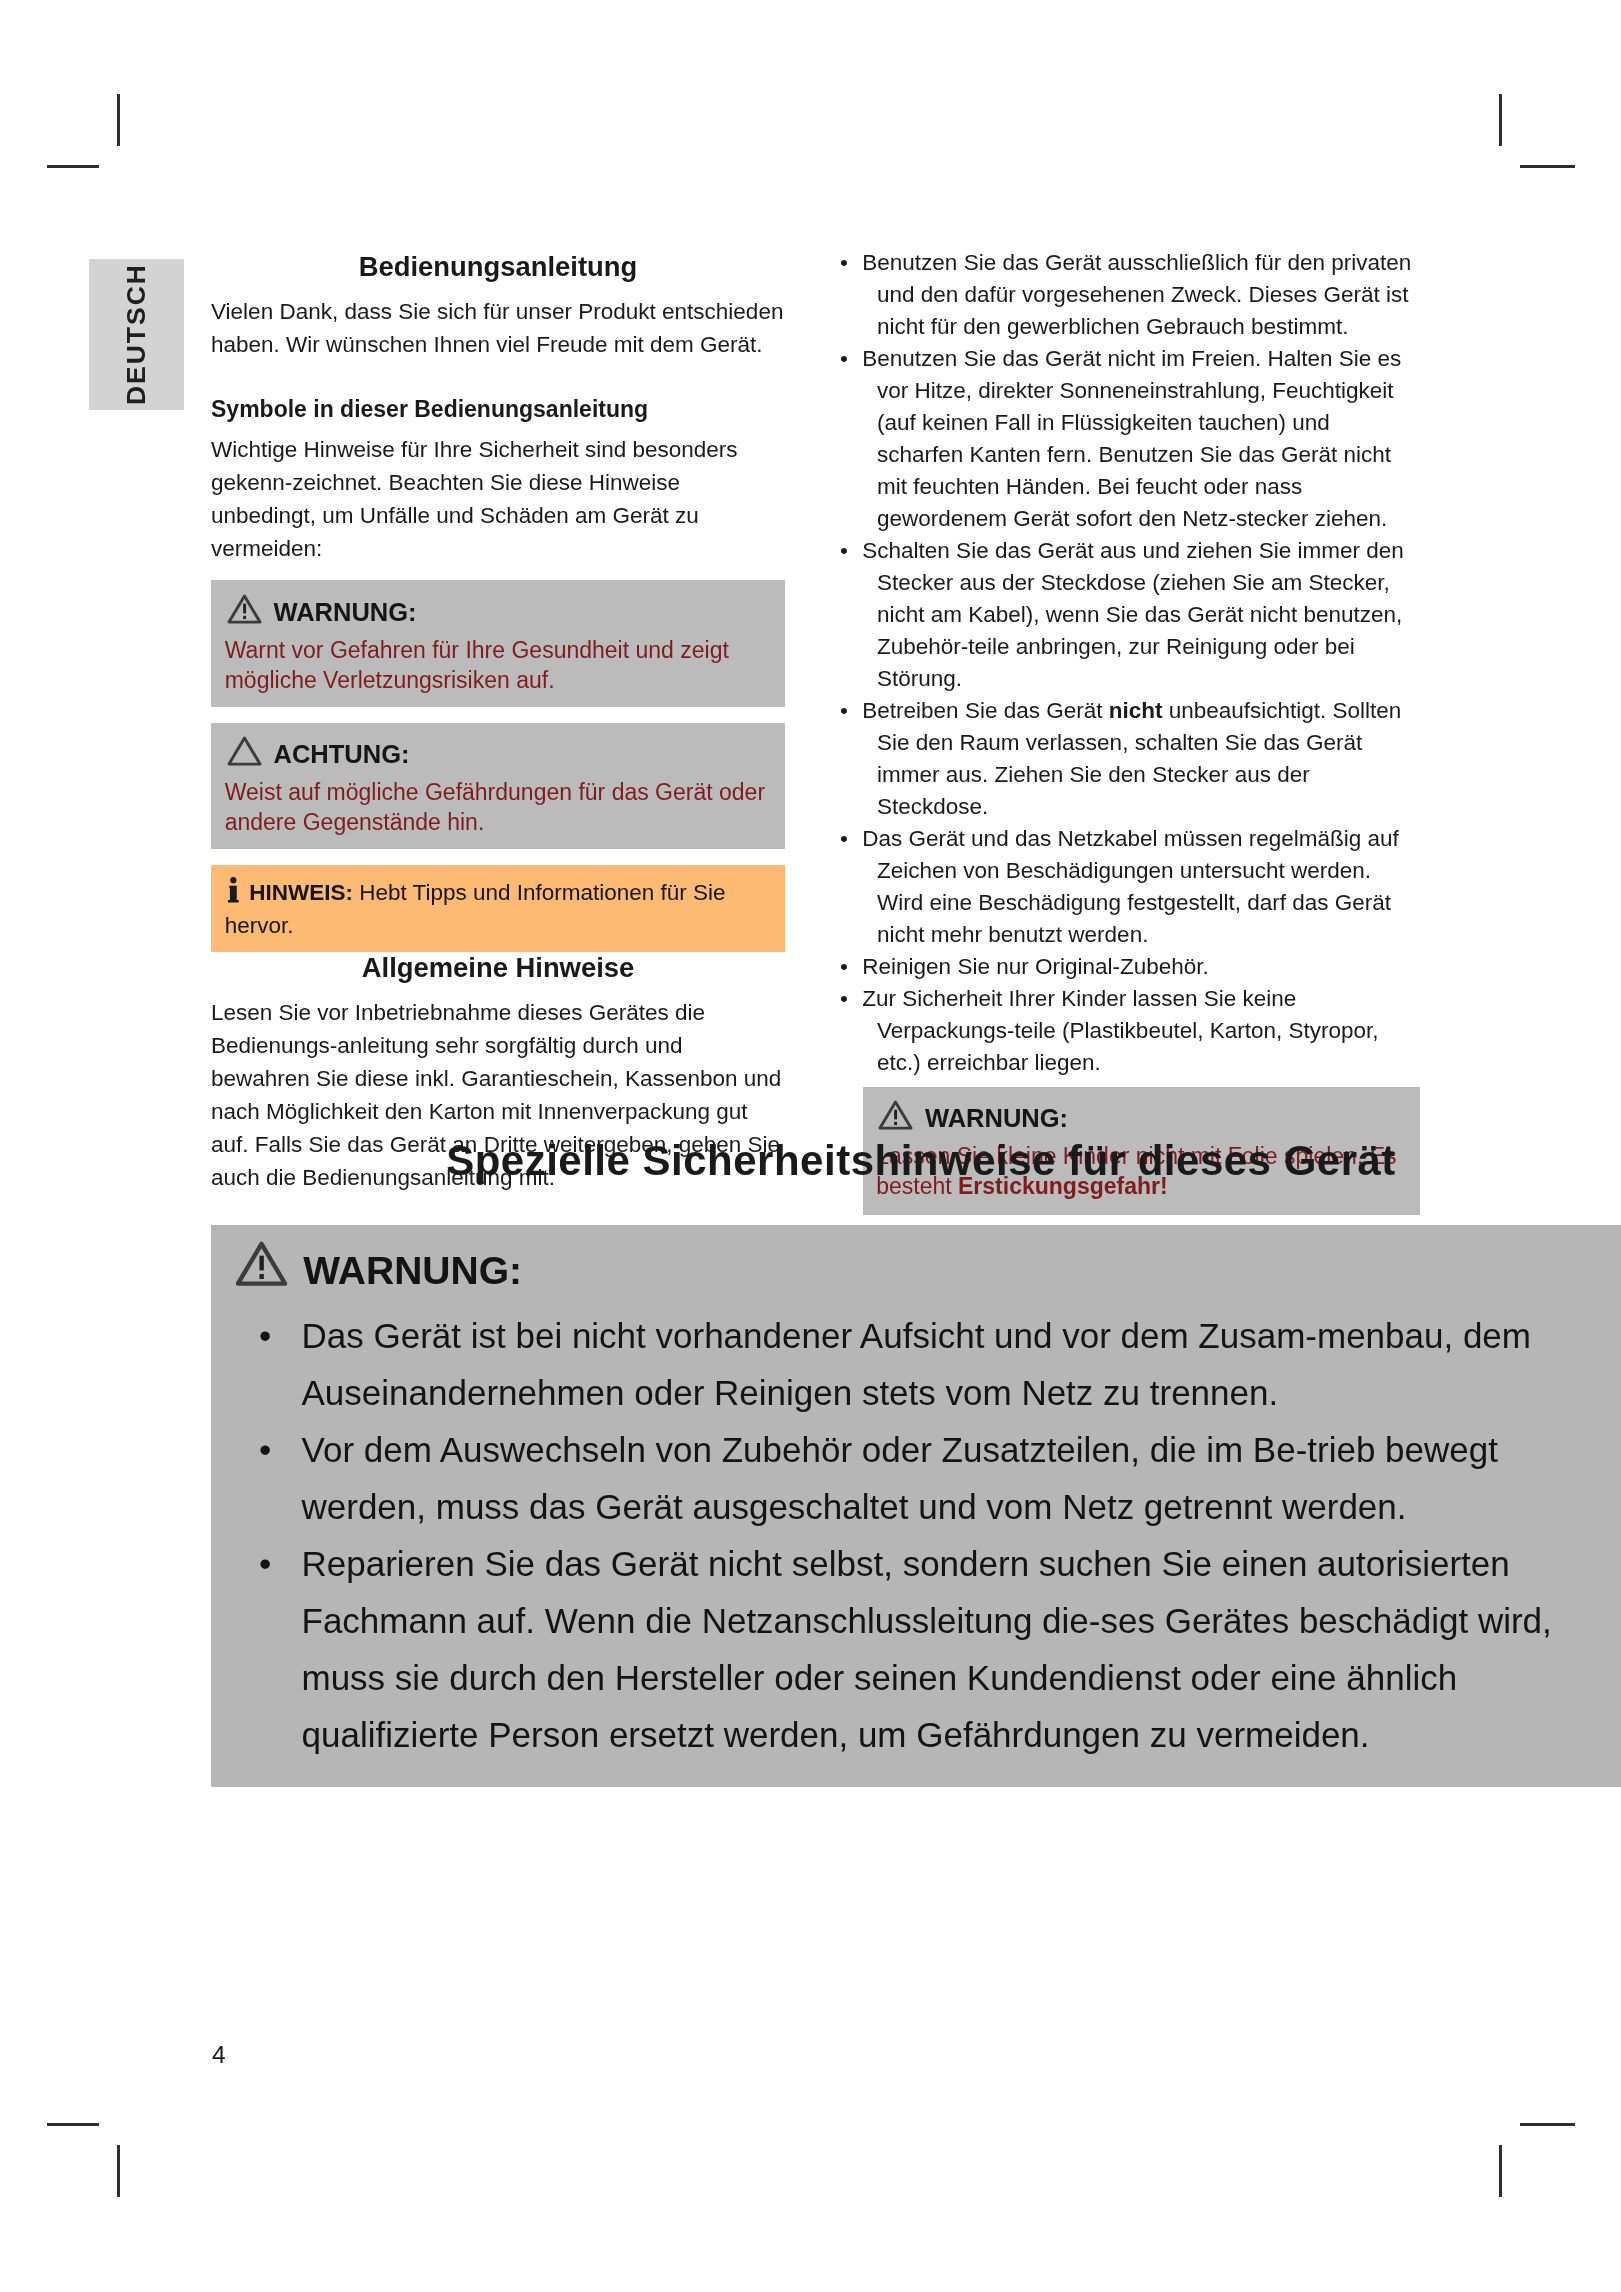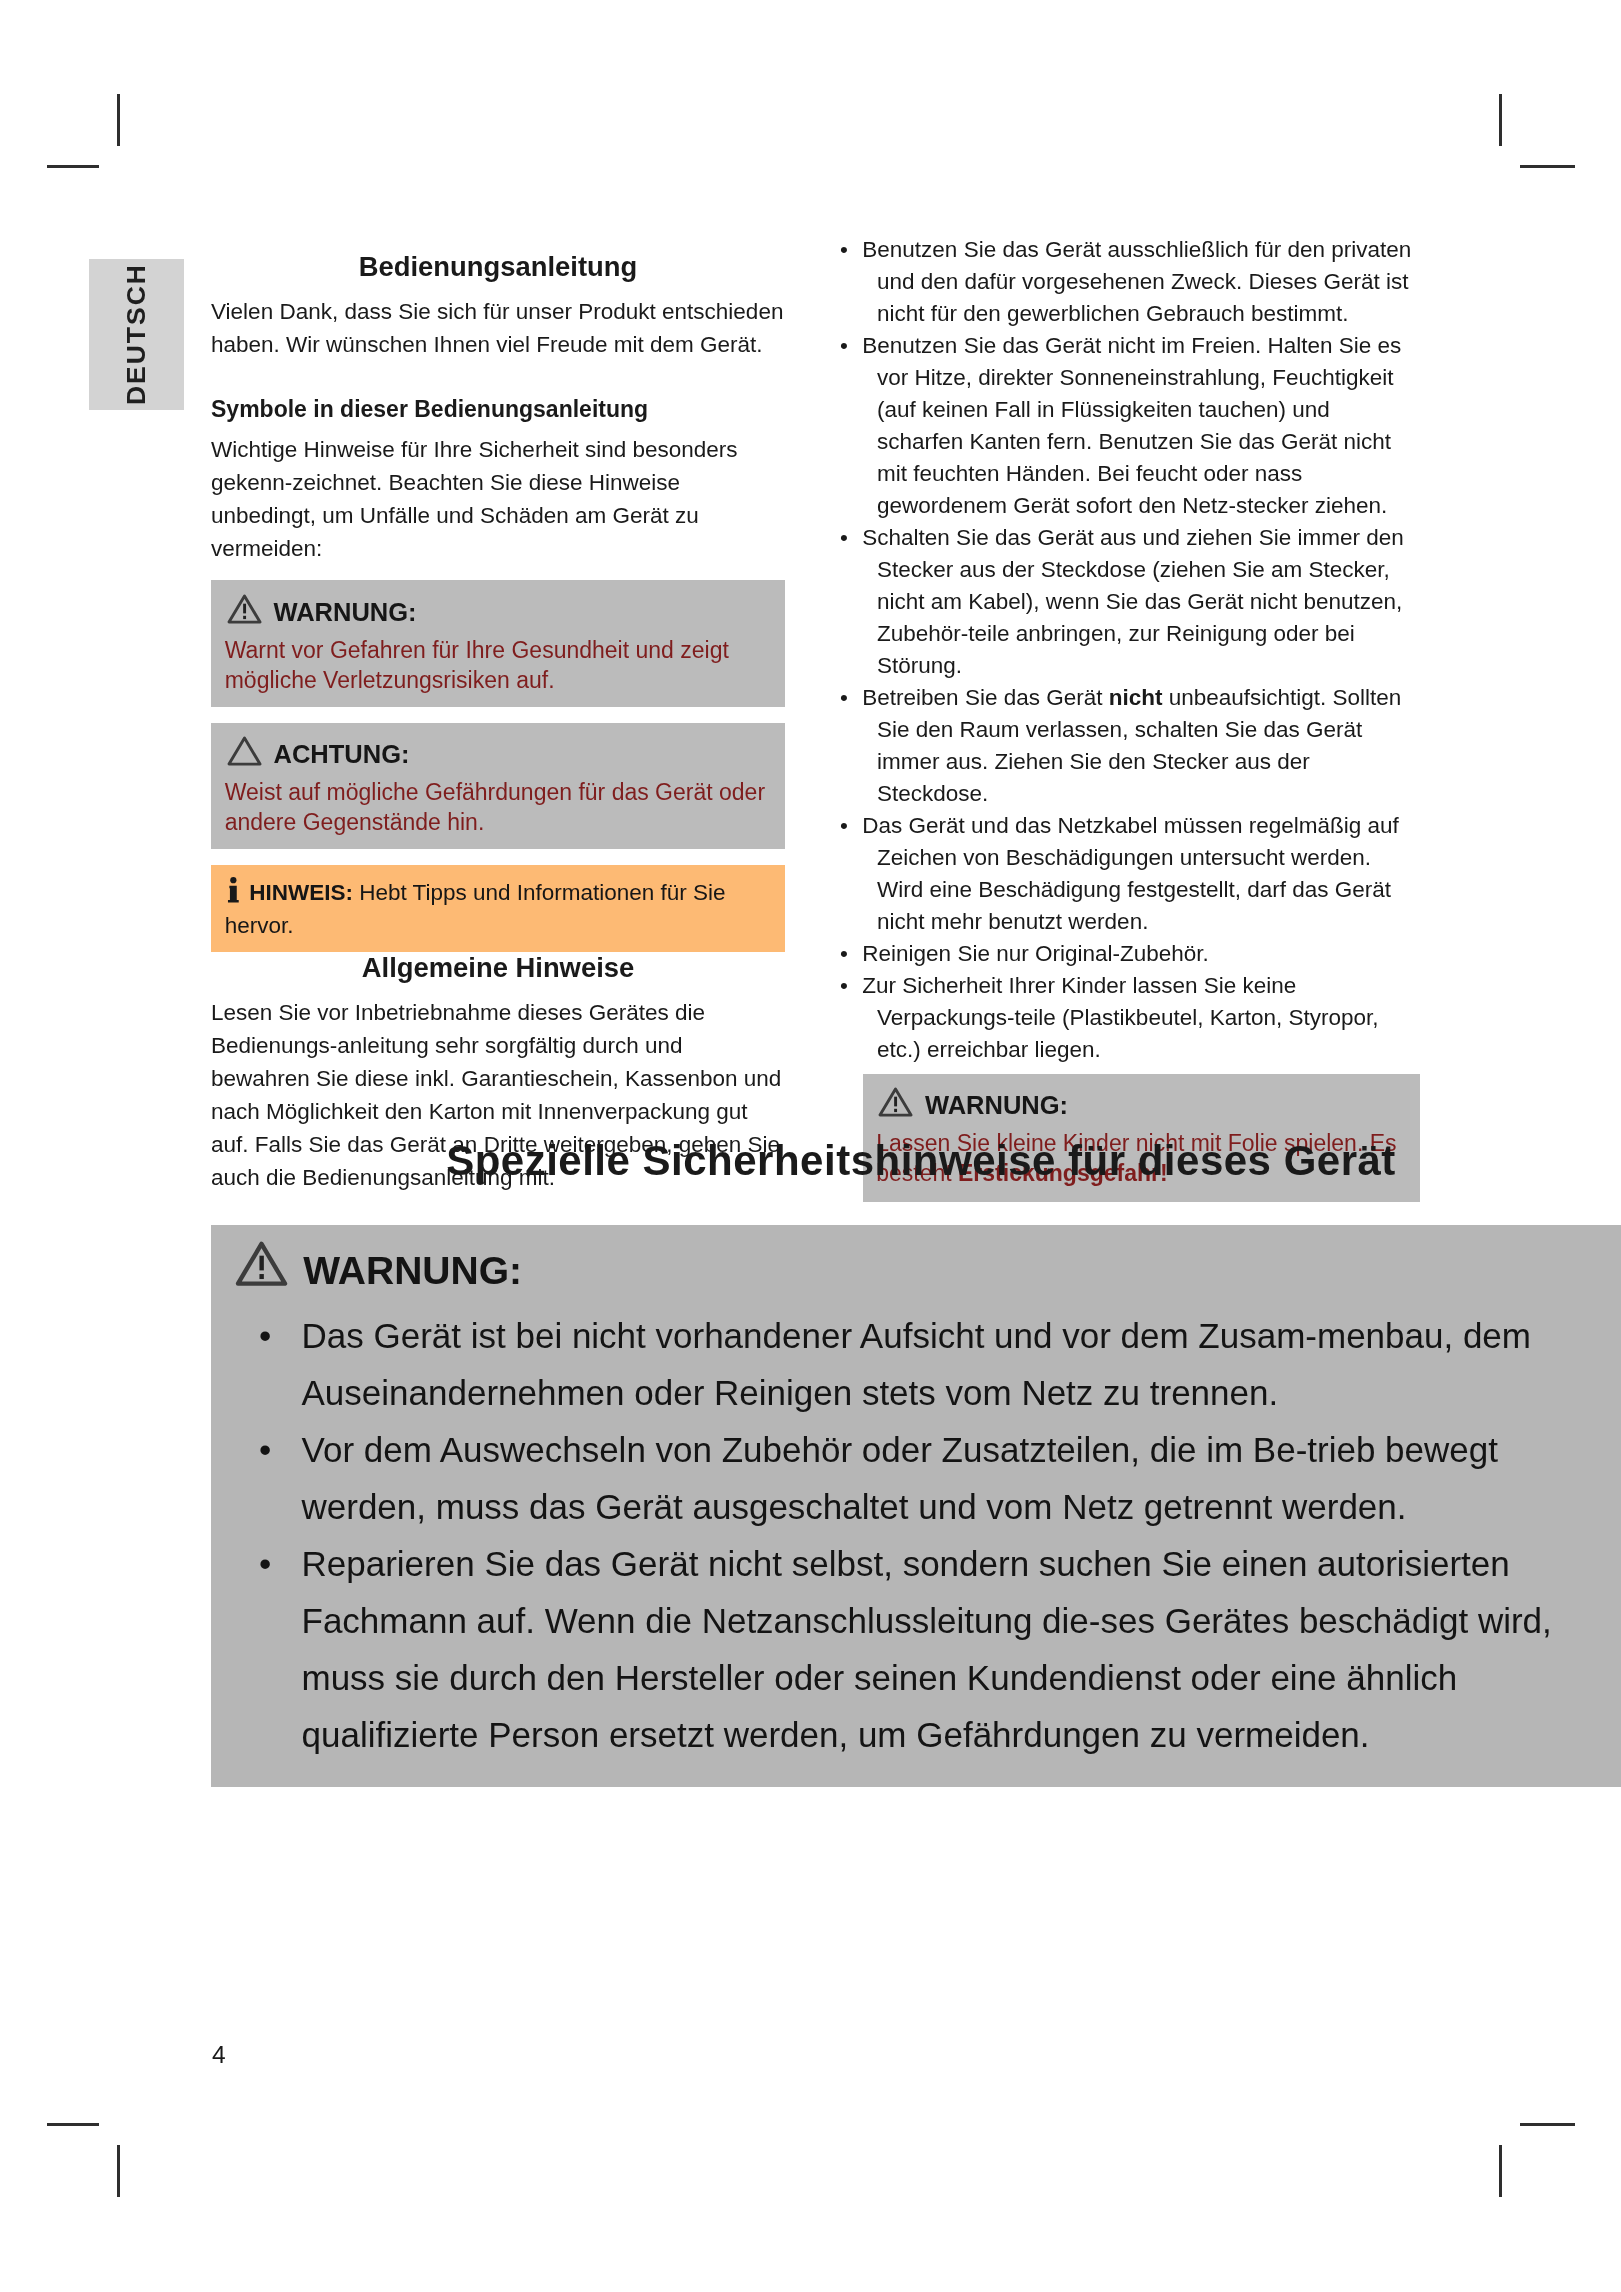--- a/index.html
+++ b/index.html
@@ -25,21 +25,21 @@
     position:absolute; left:89px; top:259px; width:95px; height:151px;
     background:#d3d3d3; display:flex; align-items:center; justify-content:center;
   }
   .lang-tab span {
     writing-mode:vertical-rl; transform:rotate(180deg);
     font-weight:bold; font-size:26.5px; letter-spacing:2px; color:#1f1f1f;
   }
 
   
   .col-left  { position:absolute; left:211px; top:251px; width:574px; }
-  .col-right { position:absolute; left:838px; top:234px; width:582px; }
+  .col-right { position:absolute; left:838px; top:247px; width:582px; }
 
   h1.center-h { font-size:27.4px; font-weight:bold; text-align:center; margin:0 0 11.8px 0; }
   .body-text  { font-size:22.5px; line-height:33px; }
   .sub-head   { font-size:23px; font-weight:bold; margin:35px 0 10px 0; }
   .col-left .intro { margin-top:2px; }
 
   
   .warnbox {
     background:#bbbbbb; padding:7.8px 13.7px 11.8px 13.7px; margin-top:15.7px;
   }

